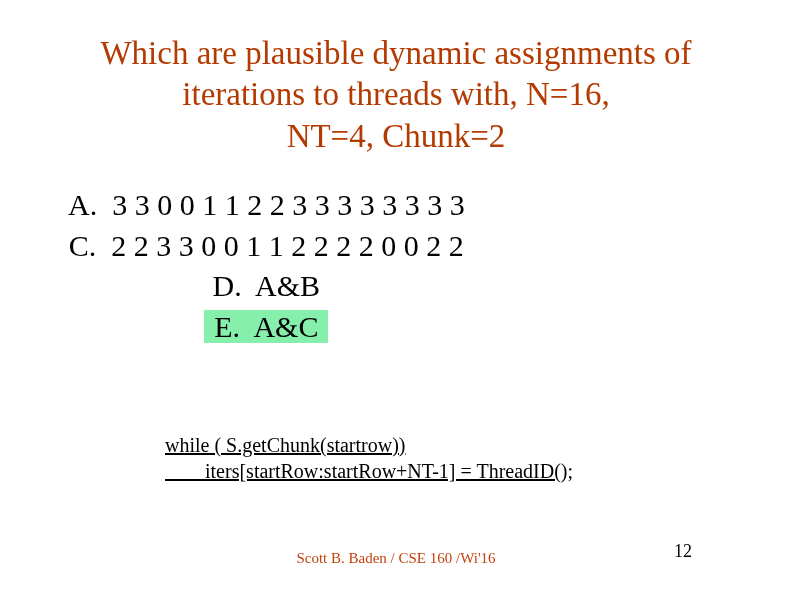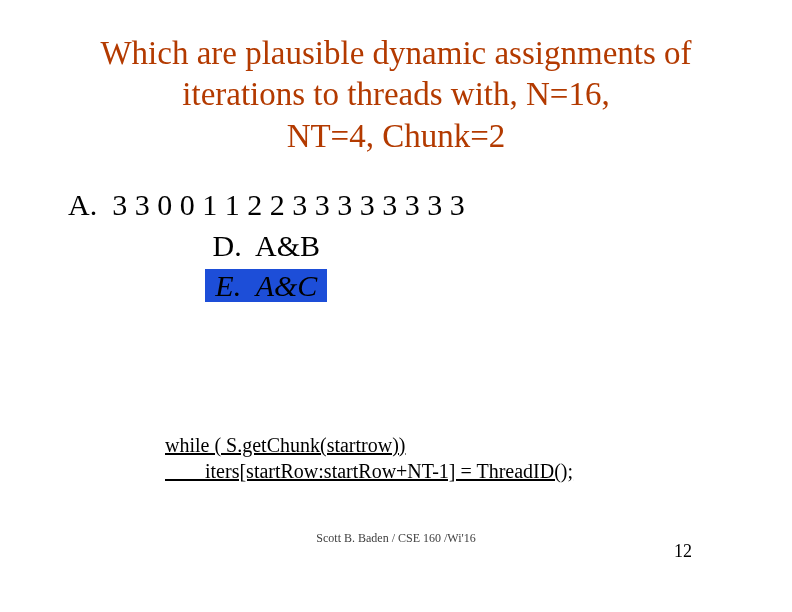--- a/index.html
+++ b/index.html
@@ -30,42 +30,41 @@
     top: 185px;
     left: 68px;
     font-size: 30px;
     line-height: 1.35;
   }
   .options .row {
     white-space: pre;
     text-align: center;
   }
   .highlight {
-    background: #1d4ed8;
+    background: #86efac;
     display: inline;
     padding: 0 10px;
-    font-style: italic;
   }
   .code {
     position: absolute;
     top: 432px;
     left: 165px;
     font-size: 20px;
     line-height: 1.3;
     white-space: pre;
     text-decoration: underline;
   }
   .footer {
     position: absolute;
-    bottom: 66px;
+    bottom: 45px;
     left: 0;
     width: 100%;
     text-align: center;
-    font-size: 12px;
-    color: #404040;
+    font-size: 15px;
+    color: #c2410c;
   }
   .pagenum {
     position: absolute;
     bottom: 50px;
     right: 100px;
     font-size: 18px;
     color: #000;
     margin-top: 23px;
   }
 </style>
@@ -75,20 +74,21 @@
 <div class="slide">
 
   <div class="title">
     <span>Which are plausible dynamic assignments of</span><br>
     <span>iterations to threads with, N=16,</span><br>
     <span>NT=4, Chunk=2</span>
   </div>
 
   <div class="options">
     <div class="row"><span>A.</span>  <span>3 3 0 0 1 1 2 2 3 3 3 3 3 3 3 3</span></div>
+    <div class="row"><span>C.</span>  <span>2 2 3 3 0 0 1 1 2 2 2 2 0 0 2 2</span></div>
     <div class="row"><span>D.</span>  <span>A&amp;B</span></div>
     <div class="row"><span class="highlight"><span>E.</span>  <span>A&amp;C</span></span></div>
   </div>
 
   <div class="code"><span>while ( S.getChunk(startrow))</span>
 <span>        iters[startRow:startRow+NT-1] = ThreadID();</span></div>
 
   <div class="footer">Scott B. Baden / CSE 160 /Wi'16</div>
   <div class="pagenum">12</div>
 

